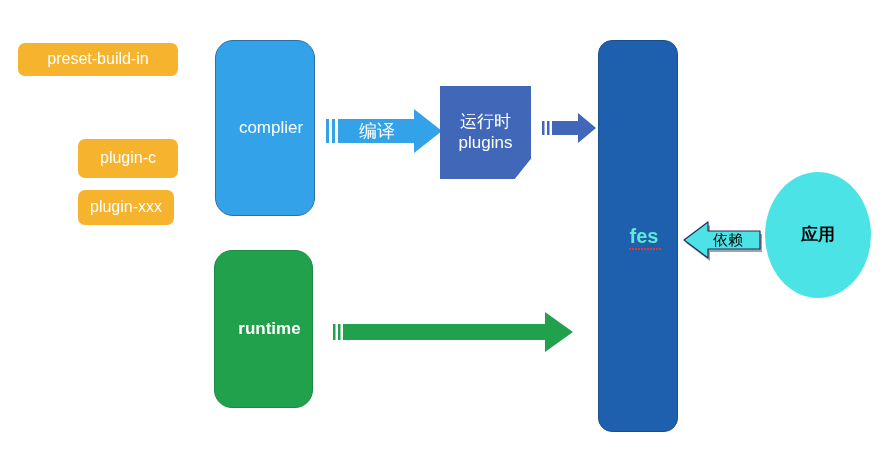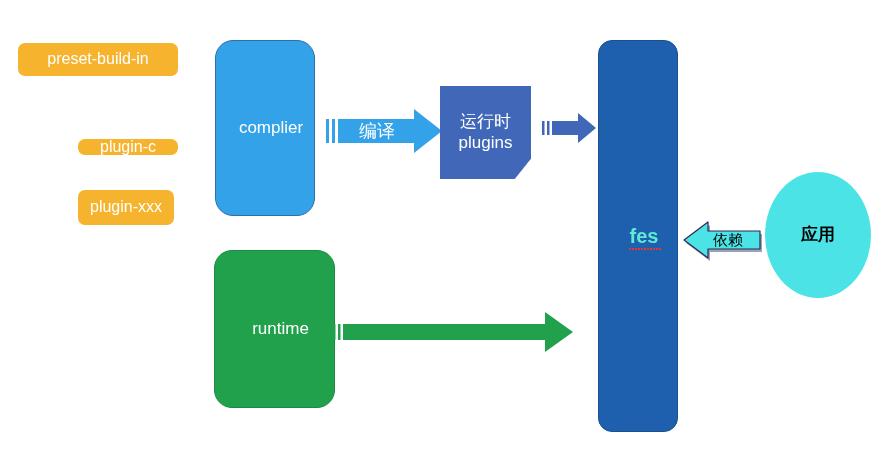--- a/index.html
+++ b/index.html
@@ -146,33 +146,33 @@
 </head>
 <body>
 
 <div id="canvas">
 
   <div class="node chip" style="left:18px; top:43px; width:160px; height:33px;">
     <span class="chip-label">preset-build-in</span>
   </div>
 
 
-  <div class="node chip" style="left:78px; top:139px; width:100px; height:16px;">
+  <div class="node chip" style="left:78px; top:139px; width:100px; height:39px;">
     <span class="chip-label">plugin-c</span>
   </div>
 
   <div class="node chip chip-wrap" style="left:78px; top:190px; width:96px; height:35px;">
     <span class="chip-label">plugin-xxx</span>
   </div>
 
   <div class="node rbox rbox-complier" style="left:215px; top:40px; width:100px; height:176px;">
     <span>complier</span>
   </div>
 
-  <div class="node rbox rbox-runtime" style="left:214px; top:250px; width:121px; height:158px;">
+  <div class="node rbox rbox-runtime" style="left:214px; top:250px; width:99px; height:158px;font-weight:bold;">
     <span>runtime</span>
   </div>
 
   <svg class="arrow-svg" style="left:326px; top:108px;" width="116" height="46" viewBox="0 0 116 46">
     <path d="M0 11 L3 11 L3 35 L0 35 Z" fill="#34A2E8"></path>
     <path d="M6 11 L9 11 L9 35 L6 35 Z" fill="#34A2E8"></path>
     <path d="M12 11 L88 11 L88 1 L116 23 L88 45 L88 35 L12 35 Z" fill="#34A2E8"></path>
   </svg>
   <div class="arrow-text arrow-text-compile" style="left:334px; top:110px; width:86px; height:42px;">
     <span>编译</span>

